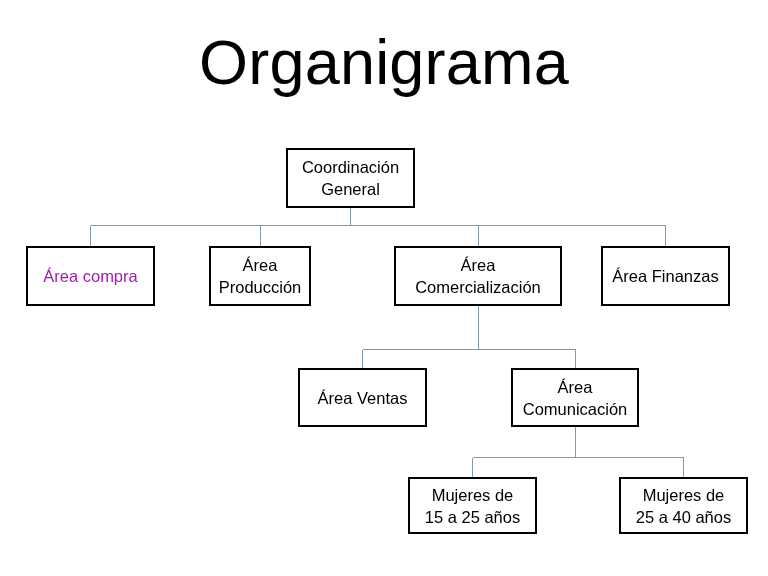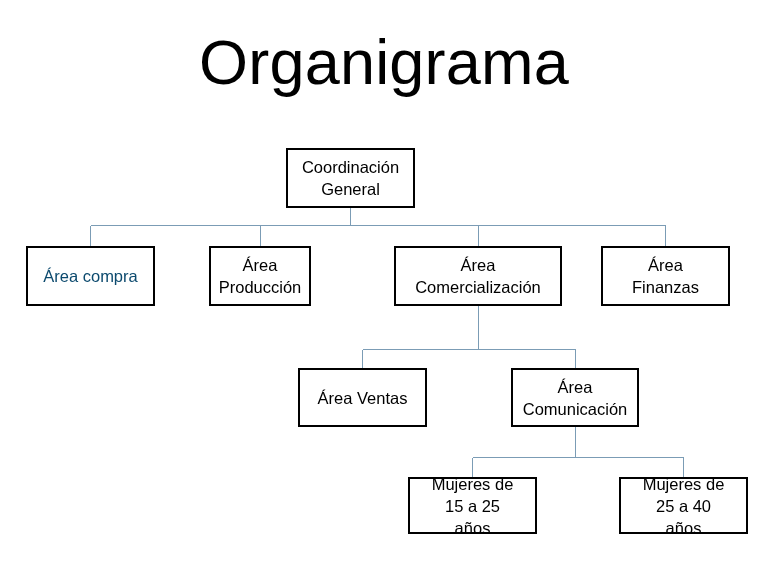--- a/index.html
+++ b/index.html
@@ -45,21 +45,21 @@
     box-sizing: border-box;
     background: #ffffff;
     border: 2px solid #000000;
     display: flex;
     align-items: center;
     justify-content: center;
     text-align: center;
     font-size: 16.5px;
     line-height: 22px;
     color: #000000;
-    padding: 0 15px;
+    padding: 0 4px;
     white-space: pre-line;
   }
   
   #node-coordinacion-general {
     left: 286px; top: 148px; width: 129px; height: 60px;
   }
   
   #node-area-compra {
     left: 26px; top: 246px; width: 129px; height: 60px;
   }
@@ -112,21 +112,21 @@
       <path d="M575.5,427 L575.5,457.5"></path>
       <path d="M472.5,457.5 L683.5,457.5"></path>
       <path d="M472.5,457.5 L472.5,477"></path>
       <path d="M683.5,457.5 L683.5,477"></path>
     </g>
   </svg>
 
   <div class="org-node" id="node-coordinacion-general" style="border-color: rgb(0, 0, 0); color: rgb(0, 0, 0);">Coordinación
 General</div>
 
-  <div class="org-node" id="node-area-compra" style="border-color: rgb(0, 0, 0); color: #0c4a6e;">Área compra</div>
+  <div class="org-node" id="node-area-compra" style="border-color: rgb(0, 0, 0); color: #a21caf;">Área compra</div>
 
   <div class="org-node" id="node-area-produccion" style="border-color: rgb(0, 0, 0); color: rgb(0, 0, 0);">Área
 Producción</div>
 
   <div class="org-node" id="node-area-comercializacion" style="border-color: rgb(0, 0, 0); color: rgb(0, 0, 0);">Área
 Comercialización</div>
 
   <div class="org-node" id="node-area-ventas" style="border-color: rgb(0, 0, 0); color: rgb(0, 0, 0);">Área Ventas</div>
 
   <div class="org-node" id="node-area-finanzas" style="border-color: rgb(0, 0, 0); color: rgb(0, 0, 0);">Área Finanzas</div>

